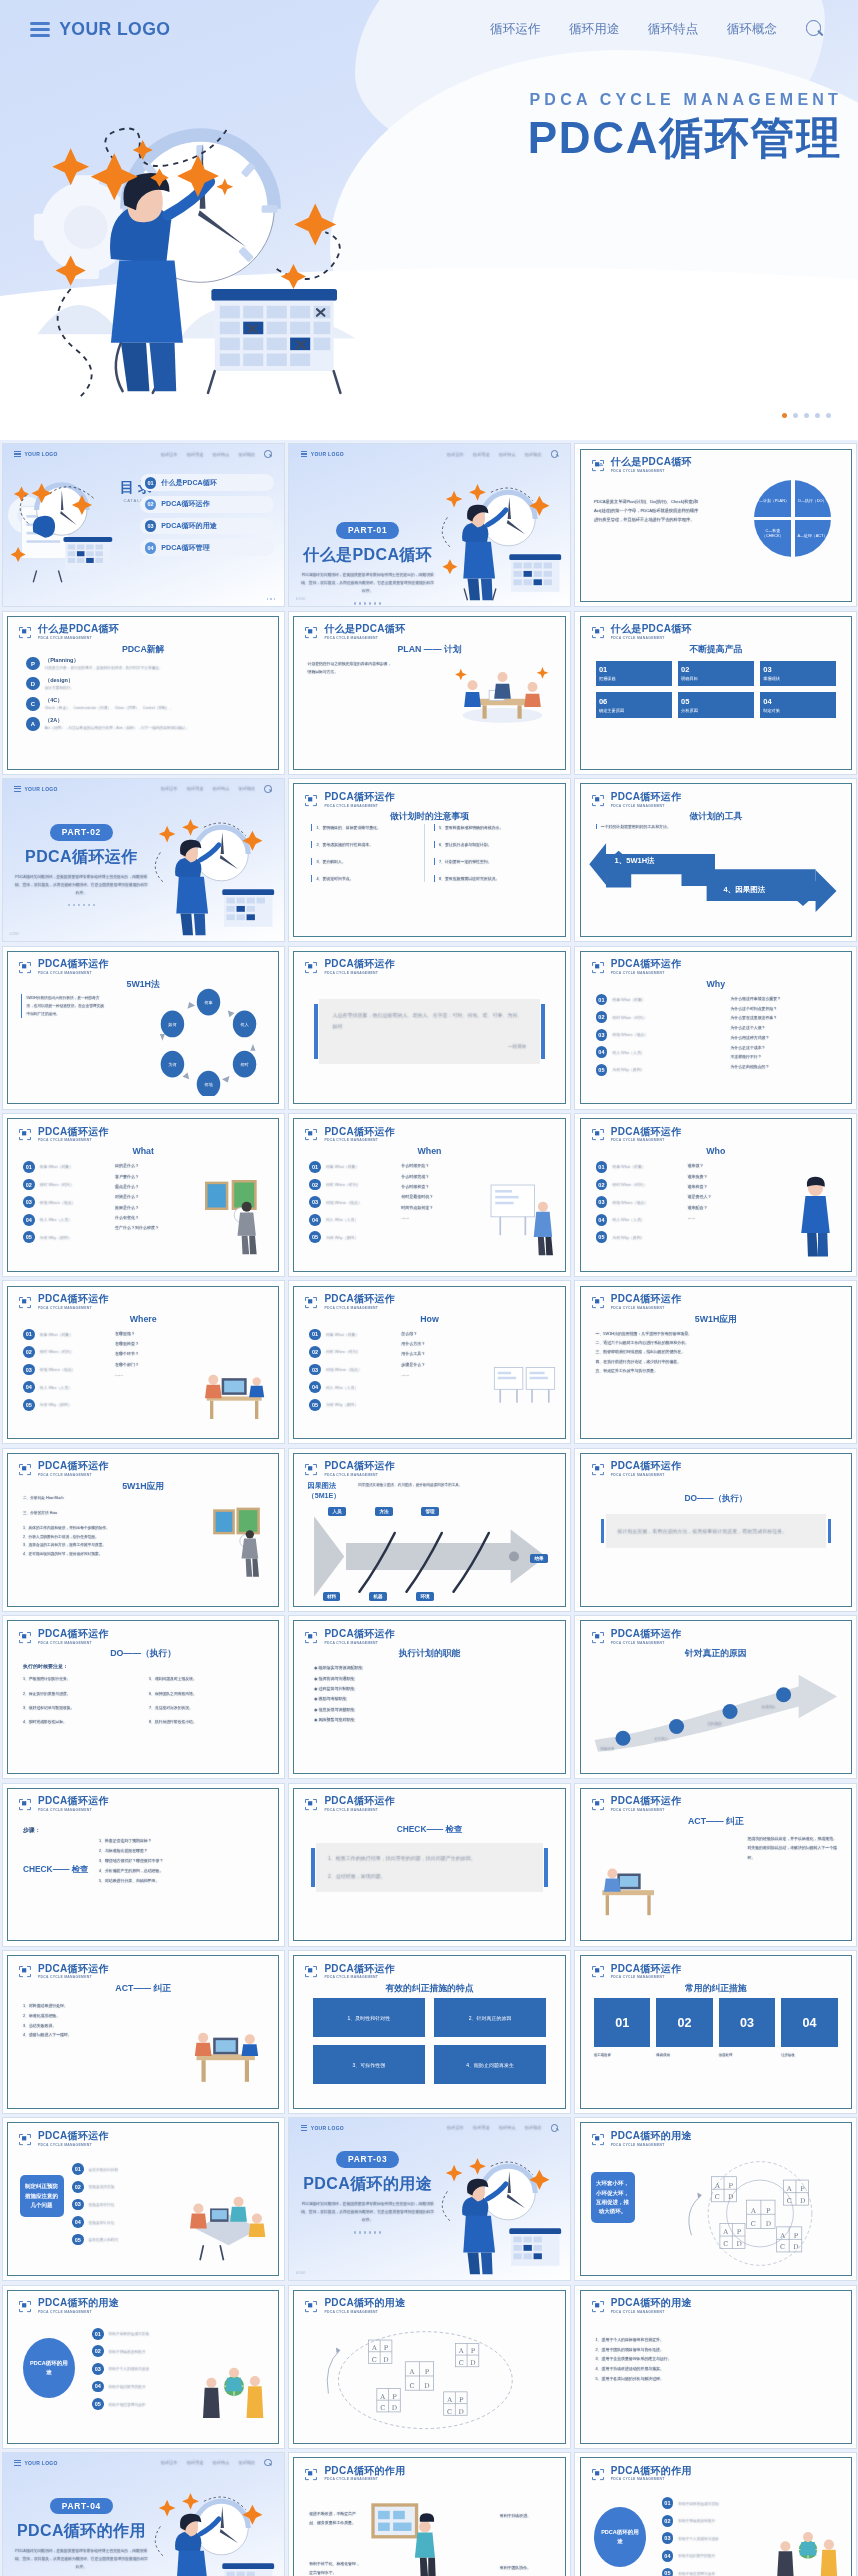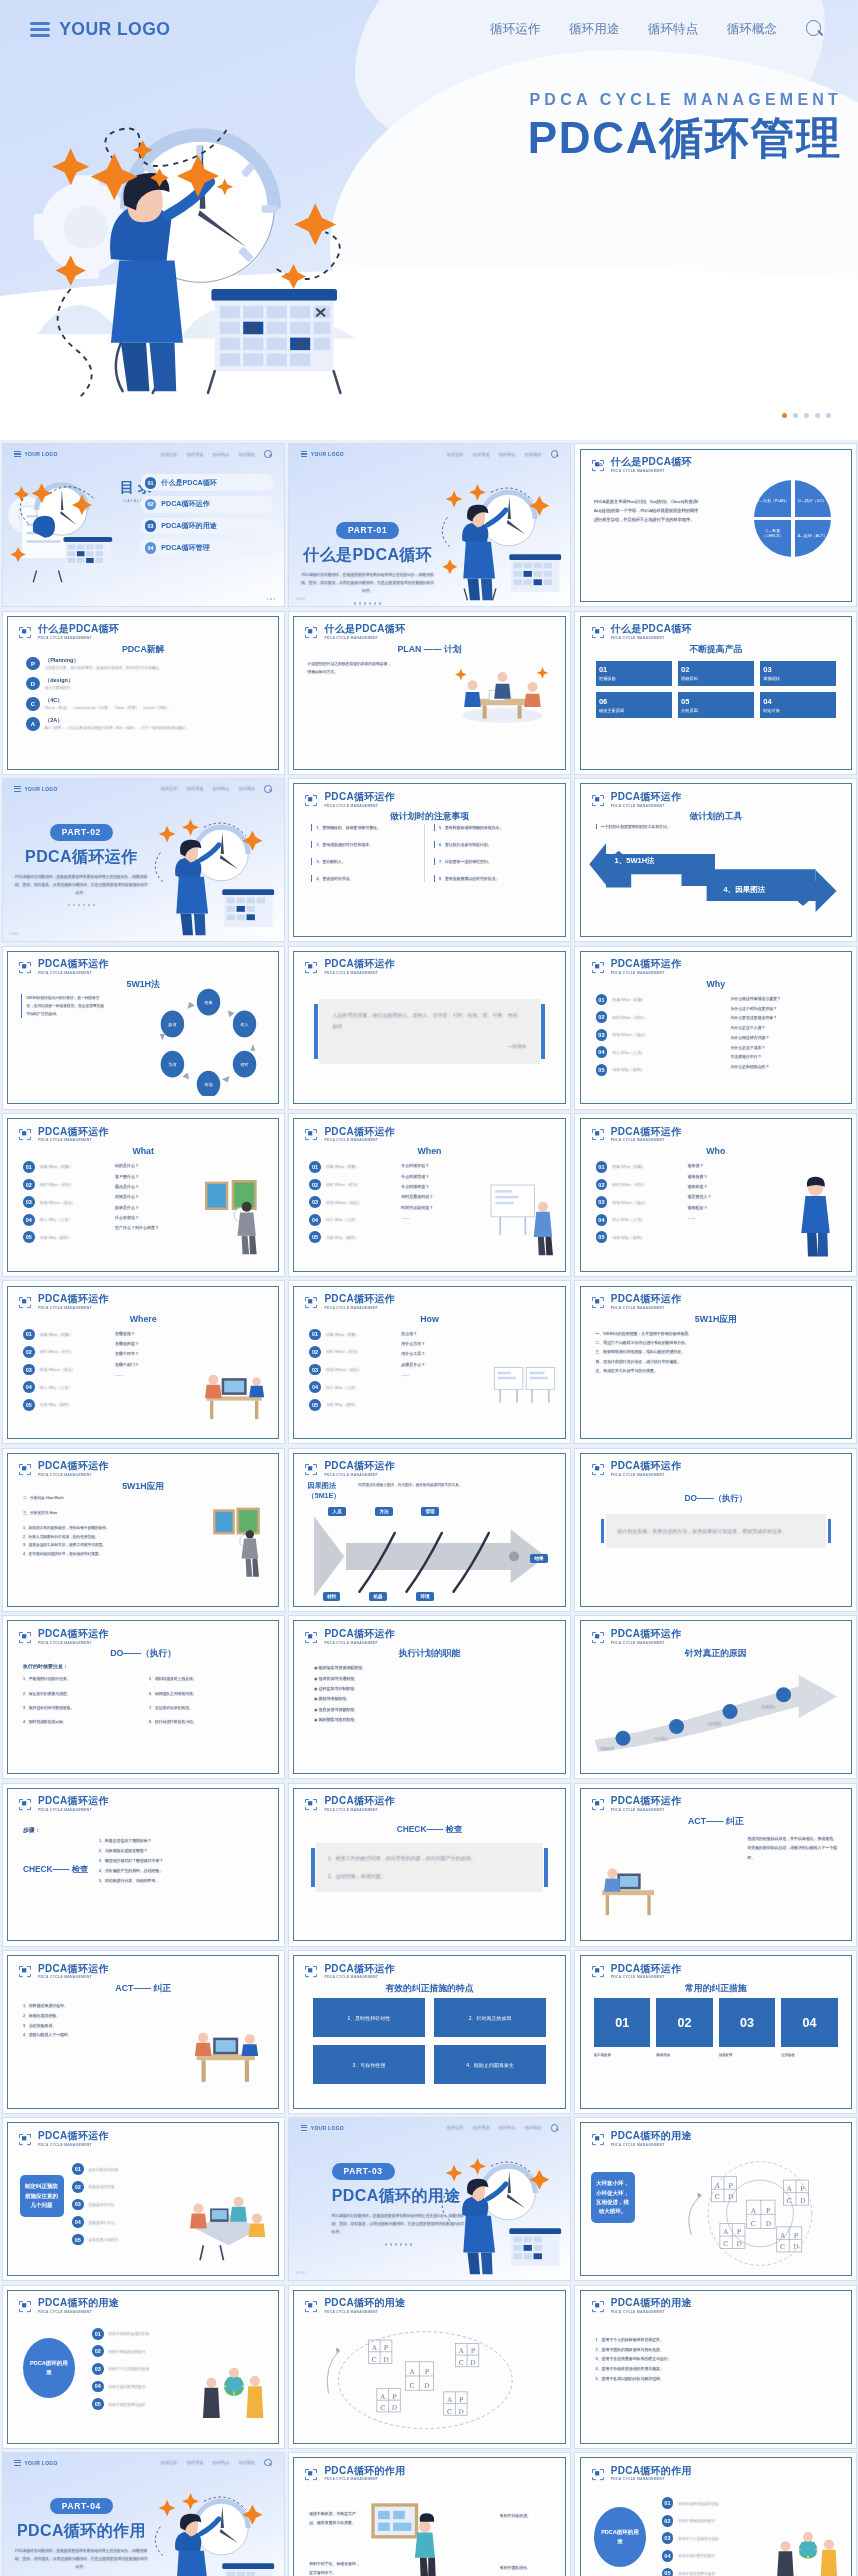--- a/index.html
+++ b/index.html
@@ -1600,21 +1600,21 @@
             <span>YOUR LOGO</span>
           </div>
           <div class="mini-links">
             <span class="blur-sm">循环运作</span>
             <span class="blur-sm">循环用途</span>
             <span class="blur-sm">循环特点</span>
             <span class="blur-sm">循环概念</span>
             <span class="mini-search"></span>
           </div>
         </div>
-    <div style="position:absolute;left:11.7px;top:44px;width:134px;text-align:left;margin-left:31px;">
+    <div style="position:absolute;left:11.7px;top:32px;width:134px;text-align:center;">
       <span class="part-pill">PART-03</span>
       <div class="part-title">PDCA循环的用途</div>
       <div class="part-body blur">PDCA循环又叫戴明环，是美国质量管理专家休哈特博士首先提出的，由戴明采纳、宣传，获得普及，从而也被称为戴明环。它是全面质量管理所应遵循的科学程序。</div>
       <div class="part-dots">
             <i></i>
             <i></i>
             <i></i>
             <i></i>
             <i></i>
             <i></i>

